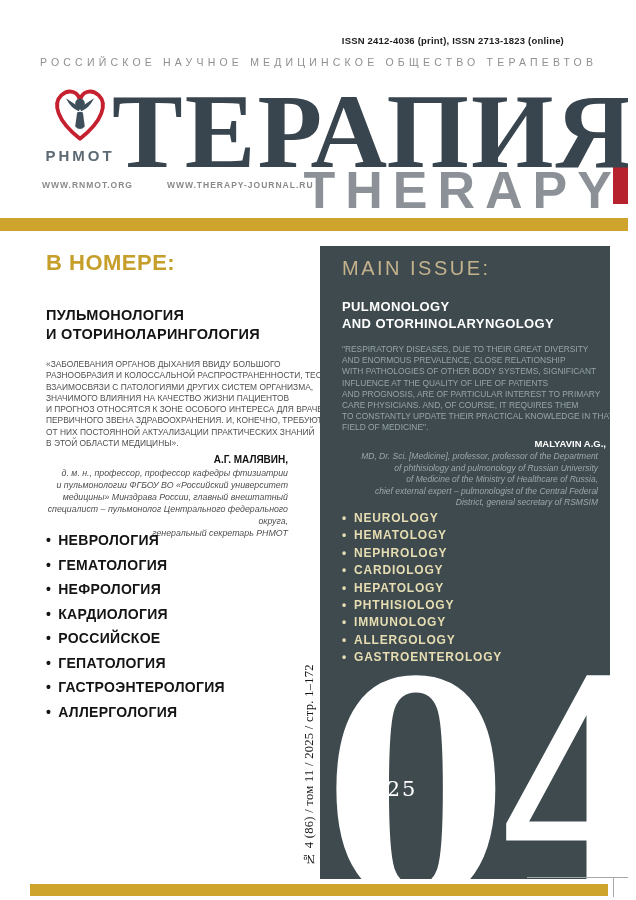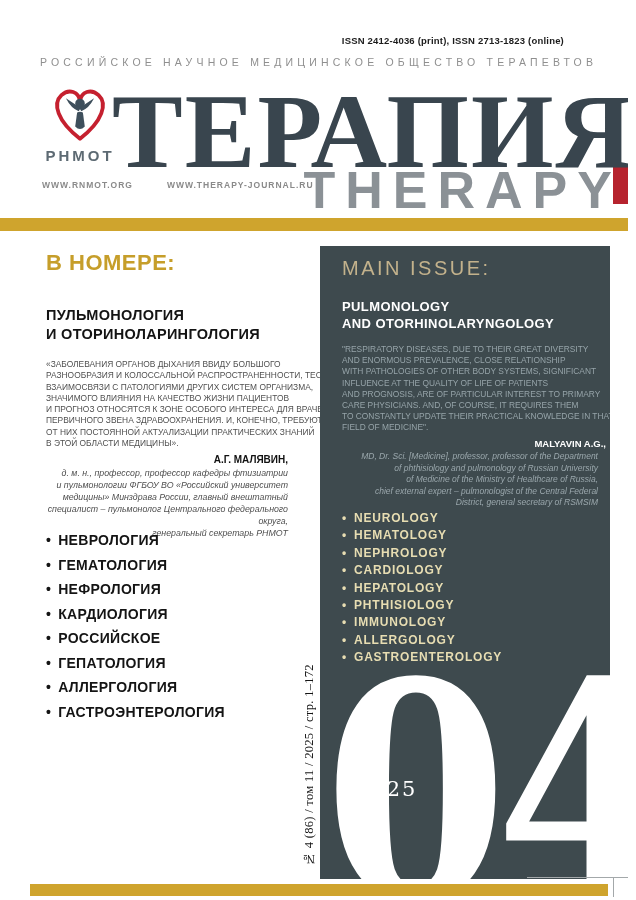--- a/index.html
+++ b/index.html
@@ -121,22 +121,22 @@
     <div class="quote-ru">«ЗАБОЛЕВАНИЯ ОРГАНОВ ДЫХАНИЯ ВВИДУ БОЛЬШОГО<br>РАЗНООБРАЗИЯ И КОЛОССАЛЬНОЙ РАСПРОСТРАНЕННОСТИ, ТЕСНОЙ<br>ВЗАИМОСВЯЗИ С ПАТОЛОГИЯМИ ДРУГИХ СИСТЕМ ОРГАНИЗМА,<br>ЗНАЧИМОГО ВЛИЯНИЯ НА КАЧЕСТВО ЖИЗНИ ПАЦИЕНТОВ<br>И ПРОГНОЗ ОТНОСЯТСЯ К ЗОНЕ ОСОБОГО ИНТЕРЕСА ДЛЯ ВРАЧЕЙ<br>ПЕРВИЧНОГО ЗВЕНА ЗДРАВООХРАНЕНИЯ. И, КОНЕЧНО, ТРЕБУЮТ<br>ОТ НИХ ПОСТОЯННОЙ АКТУАЛИЗАЦИИ ПРАКТИЧЕСКИХ ЗНАНИЙ<br>В ЭТОЙ ОБЛАСТИ МЕДИЦИНЫ».</div>
     <div class="author-ru">А.Г. МАЛЯВИН,</div>
     <div class="bio-ru">д. м. н., профессор, профессор кафедры фтизиатрии<br>и пульмонологии ФГБОУ ВО «Российский университет<br>медицины» Минздрава России, главный внештатный<br>специалист – пульмонолог Центрального федерального округа,<br>генеральный секретарь РНМОТ</div>
     <ul class="topics-ru">
       <li>НЕВРОЛОГИЯ</li>
       <li>ГЕМАТОЛОГИЯ</li>
       <li>НЕФРОЛОГИЯ</li>
       <li>КАРДИОЛОГИЯ</li>
       <li>РОССИЙСКОЕ</li>
       <li>ГЕПАТОЛОГИЯ</li>
+      <li>ГАСТРОЭНТЕРОЛОГИЯ</li>
       <li>АЛЛЕРГОЛОГИЯ</li>
-      <li>ГАСТРОЭНТЕРОЛОГИЯ</li>
     </ul>
   </div>
 
   <div class="panel">
     <div class="main-issue">MAIN ISSUE:</div>
     <div class="topic-en">
       <div>PULMONOLOGY</div>
       <div>AND OTORHINOLARYNGOLOGY</div>
     </div>
     <div class="quote-en">"RESPIRATORY DISEASES, DUE TO THEIR GREAT DIVERSITY<br>AND ENORMOUS PREVALENCE, CLOSE RELATIONSHIP<br>WITH PATHOLOGIES OF OTHER BODY SYSTEMS, SIGNIFICANT<br>INFLUENCE AT THE QUALITY OF LIFE OF PATIENTS<br>AND PROGNOSIS, ARE OF PARTICULAR INTEREST TO PRIMARY<br>CARE PHYSICIANS. AND, OF COURSE, IT REQUIRES THEM<br>TO CONSTANTLY UPDATE THEIR PRACTICAL KNOWLEDGE IN THAT<br>FIELD OF MEDICINE".</div>

